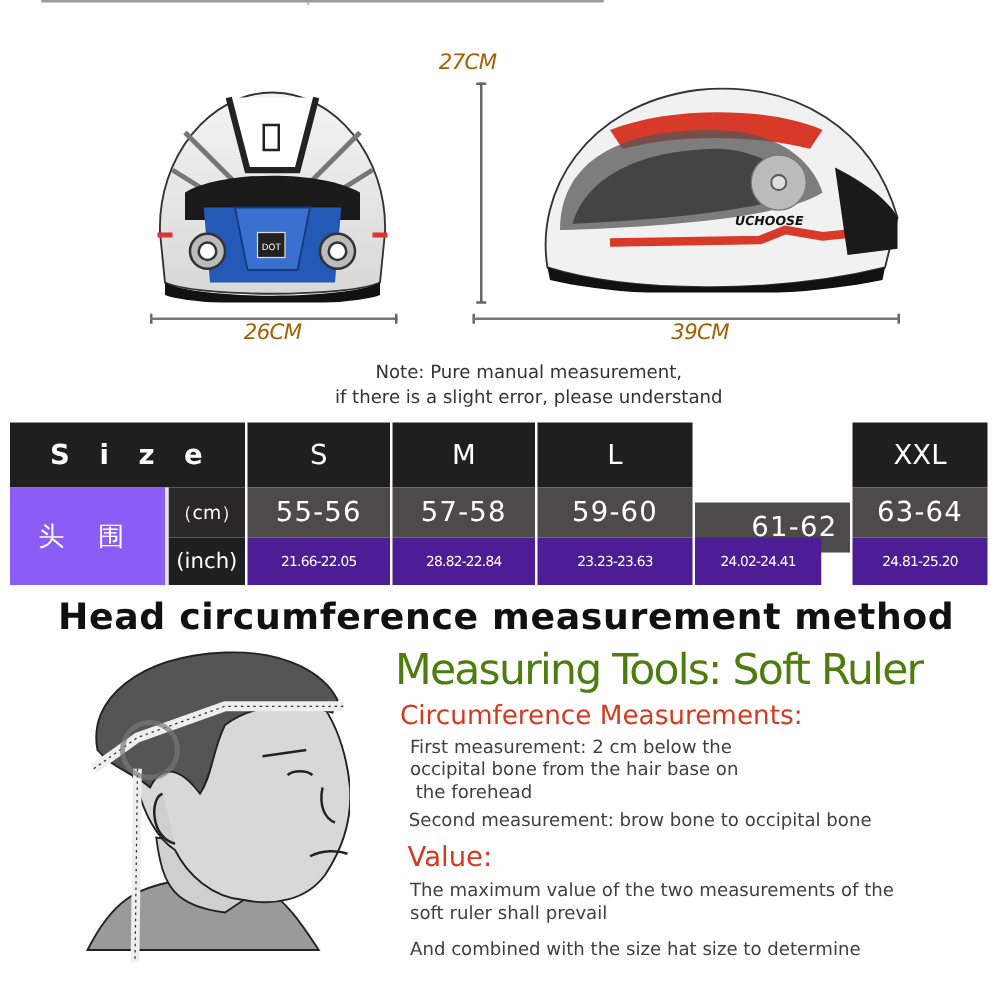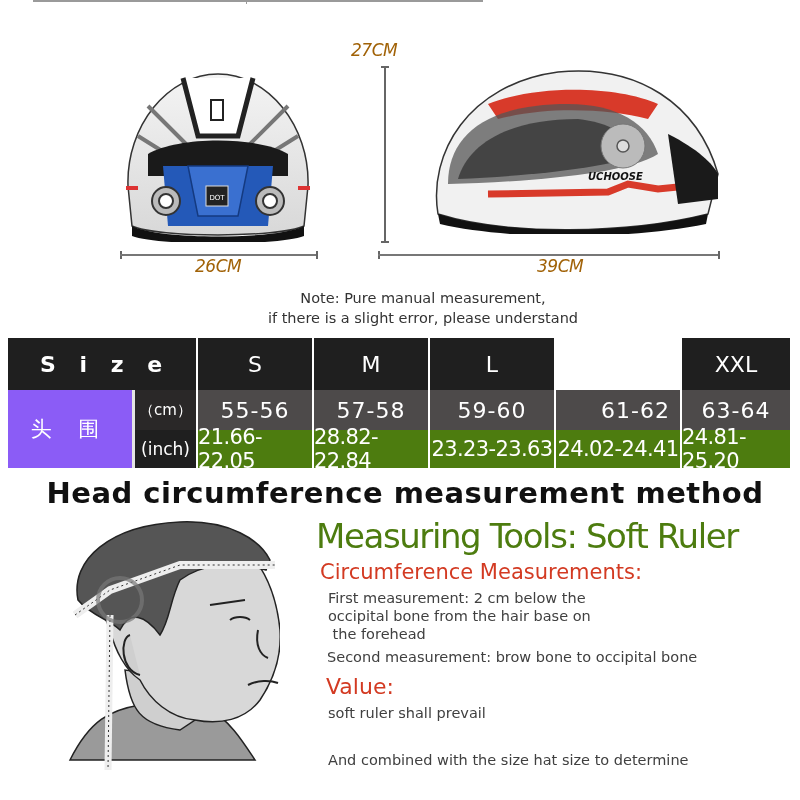--- a/index.html
+++ b/index.html
@@ -19,21 +19,21 @@
   .helmet-front { position:absolute; left:118px; top:66px; width:200px; height:176px; }
   .helmet-side  { position:absolute; left:428px; top:64px; width:300px; height:170px; }
 
   .note { position:absolute; left:0; width:846px; text-align:center; font-size:14.5px; color:#333; line-height:20px; top:288px; }
 
   
   .size-table { position:absolute; left:8px; top:338px; width:785px; height:130px; background:#fff; }
   .cell { position:absolute; display:flex; align-items:center; justify-content:center; color:#fff; box-sizing:border-box; }
   .hdr { background:#1f1f1f; font-size:22px; }
   .cm  { background:#4d4a4a; font-size:22px; letter-spacing:1px; }
-  .inch{ background:#4d7c0f; font-size:21px; letter-spacing:-0.6px; }
+  .inch{ background:#4c1d95; font-size:11px; letter-spacing:-0.6px; }
   .label-size { background:#1f1f1f; justify-content:flex-start; padding-left:32px; font-size:22px; letter-spacing:8px; font-weight:bold; }
   .label-head { background:#8b5cf6; font-size:21px; letter-spacing:10px; }
   .unit-cm { background:#2a2828; font-size:15px; }
   .unit-inch { background:#1f1f1f; font-size:17px; }
 
   
   .section-title { position:absolute; left:0; width:810px; text-align:center; top:476px; font-size:29px; font-weight:bold; color:#111; letter-spacing:0.5px; }
   .tools-title { position:absolute; left:316px; top:516px; font-size:34px; color:#4d7c0f; letter-spacing:-1.4px; }
   .red-head { position:absolute; color:#d33a22; }
   .circ-head { left:320px; top:560px; font-size:21px; }
@@ -118,27 +118,27 @@
   <div class="cell hdr" style="left:674px; top:0; width:108px; height:52px;">XXL</div>
 
   <div class="cell label-head" style="left:0; top:52px; width:124px; height:78px;">头 围</div>
   <div style="position:absolute; left:124px; top:52px; width:3px; height:78px; background:#e5e5e5;"></div>
   <div class="cell unit-cm" style="left:127px; top:52px; width:61px; height:40px;">（cm）</div>
   <div class="cell unit-inch" style="left:127px; top:92px; width:61px; height:38px;">(inch)</div>
 
   <div class="cell cm" style="left:190px; top:52px; width:114px; height:40px;">55-56</div>
   <div class="cell cm" style="left:306px; top:52px; width:114px; height:40px;">57-58</div>
   <div class="cell cm" style="left:422px; top:52px; width:124px; height:40px;">59-60</div>
-  <div class="cell cm" style="left:548px; top:52px; width:124px; height:40px;padding-left:35px;">61-62</div>
+  <div class="cell cm" style="left:548px; top:64px; width:124px; height:40px;padding-left:35px;">61-62</div>
   <div class="cell cm" style="left:674px; top:52px; width:108px; height:40px;">63-64</div>
 
   <div class="cell inch" style="left:190px; top:92px; width:114px; height:38px;">21.66-22.05</div>
   <div class="cell inch" style="left:306px; top:92px; width:114px; height:38px;">28.82-22.84</div>
   <div class="cell inch" style="left:422px; top:92px; width:124px; height:38px;">23.23-23.63</div>
-  <div class="cell inch" style="left:548px; top:92px; width:124px; height:38px;">24.02-24.41</div>
+  <div class="cell inch" style="left:548px; top:92px; width:101px; height:38px;">24.02-24.41</div>
   <div class="cell inch" style="left:674px; top:92px; width:108px; height:38px;">24.81-25.20</div>
 </div>
 
 <div class="section-title">Head circumference measurement method</div>
 <div class="tools-title">Measuring Tools: Soft Ruler</div>
 
 <div class="person">
   <svg width="250" height="252" viewBox="0 0 250 252">
     <path d="M40,240 C60,200 80,190 110,185 L180,190 C200,200 215,225 225,240 Z" fill="#9a9a9a" stroke="#222" stroke-width="1.5"></path>
     <path d="M95,150 C100,190 110,205 150,210 L165,200 C170,180 168,170 170,160 Z" fill="#cfcfcf" stroke="#222" stroke-width="1.5"></path>
@@ -159,15 +159,16 @@
 <div class="red-head circ-head">Circumference Measurements:</div>
 <div class="body-text" style="left:328px; top:589px;">
   <div>First measurement: 2 cm below the</div>
   <div>occipital bone from the hair base on</div>
   <div style="white-space:pre;"> the forehead</div>
 </div>
 <div class="body-text" style="left:327px; top:648px;">Second measurement: brow bone to occipital bone</div>
 
 <div class="red-head value-head">Value:</div>
 <div class="body-text" style="left:328px; top:704px;">
+  <div>The maximum value of the two measurements of the</div>
   <div>soft ruler shall prevail</div>
 </div>
 <div class="body-text" style="left:328px; top:751px;">And combined with the size hat size to determine</div>
 
 </body></html>

